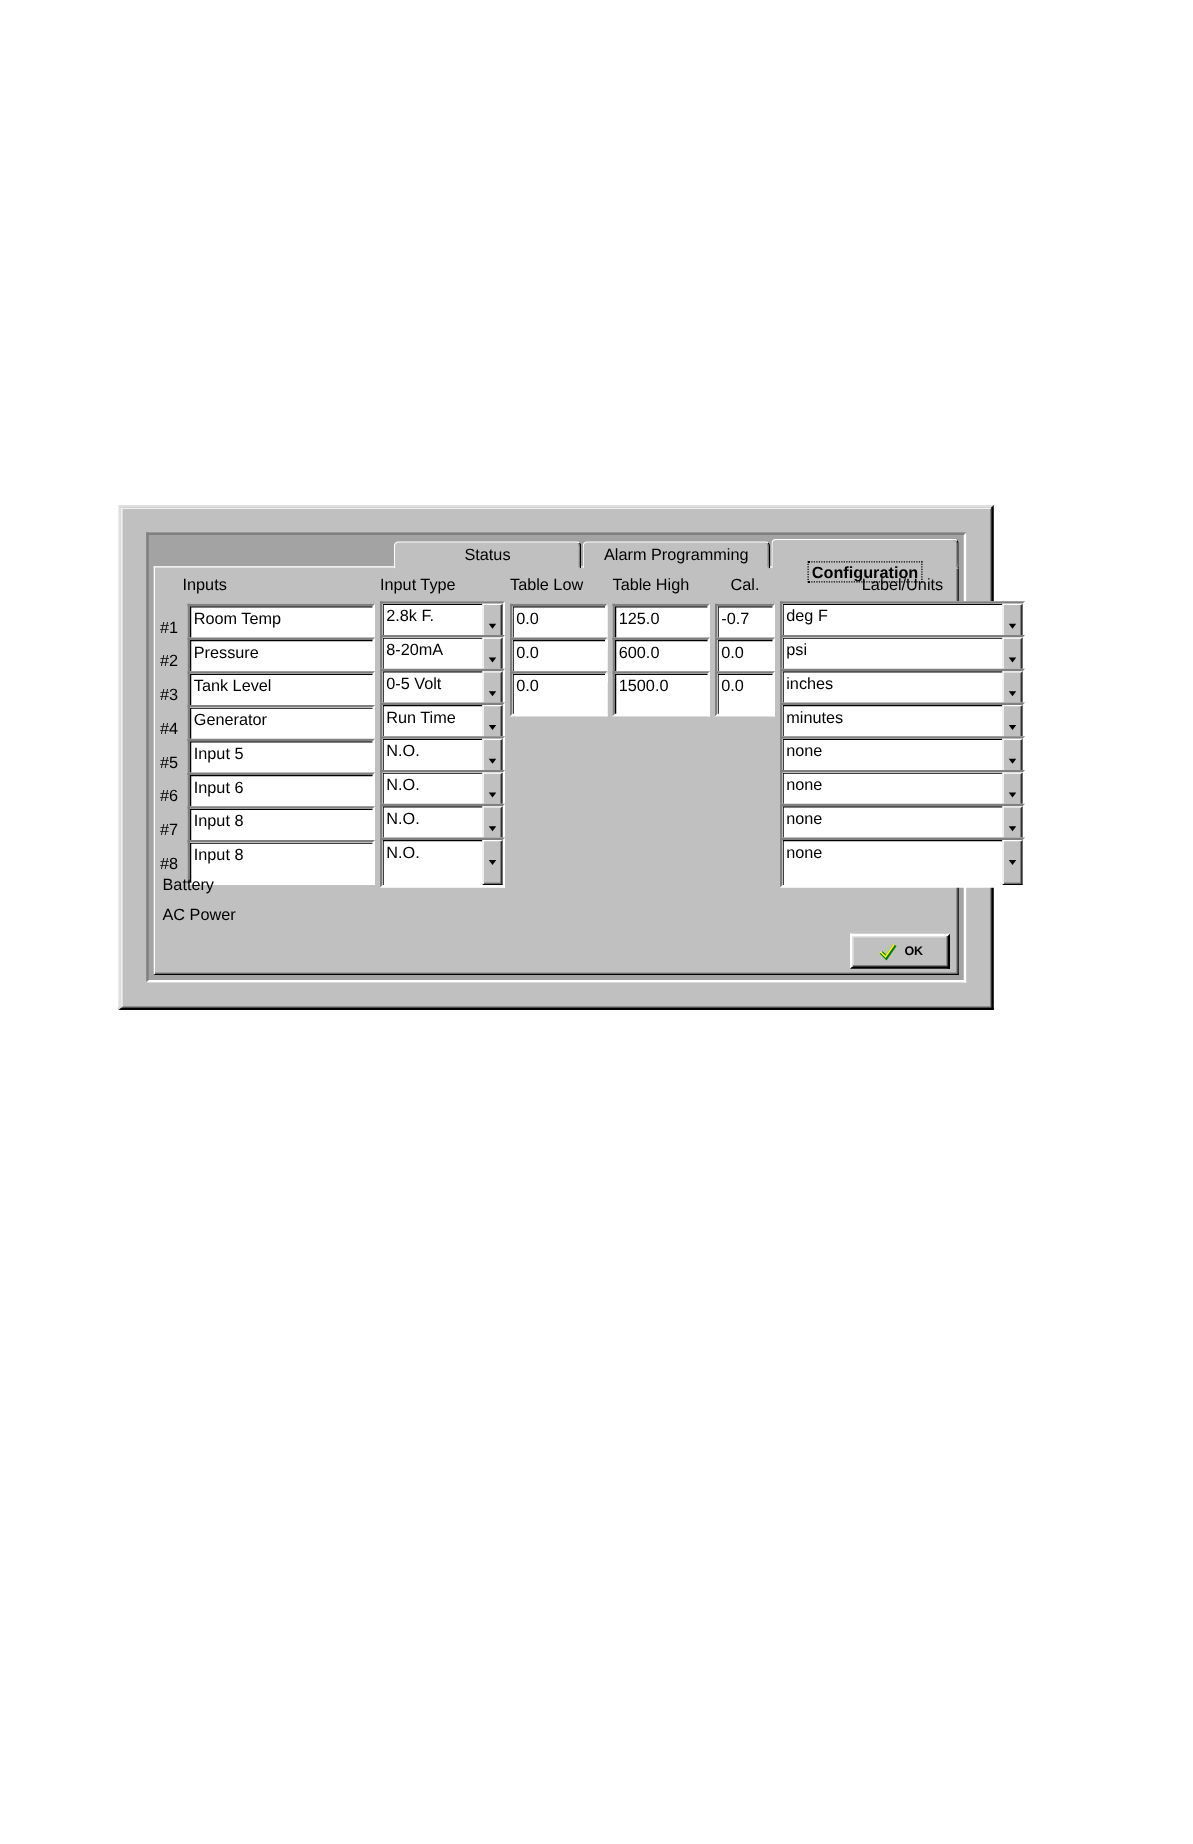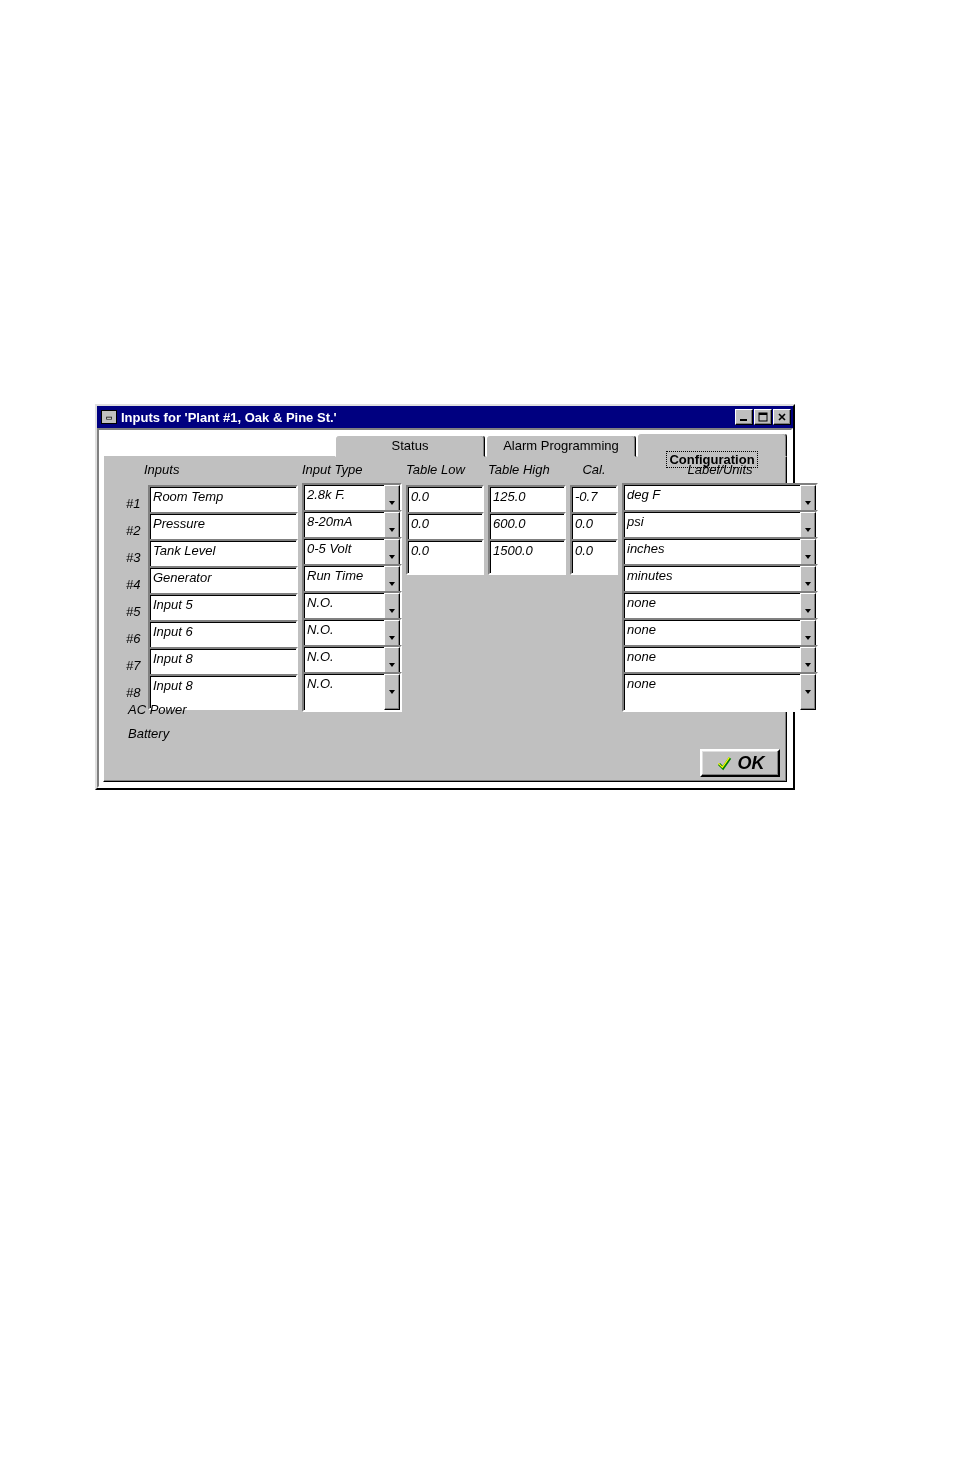--- a/index.html
+++ b/index.html
@@ -51,22 +51,22 @@
     box-shadow: inset -1px -1px 0 #808080;
     display: flex; align-items: center; justify-content: center;
     font-size: 10px; font-weight: bold; font-family: Arial;
     color: #000; margin-left: 1px;
     cursor: pointer;
   }
   .client {
     padding: 4px;
     border: 2px solid;
     border-color: #808080 #fff #fff #808080;
-    margin: 0;
-    background: #ffffff;
+    margin: 20px;
+    background: #a3a3a3;
   }
 
   .tabs {
     display: flex;
     justify-content: flex-end;
     height: 22px;
     position: relative;
   }
   .tab {
     height: 22px;
@@ -90,24 +90,23 @@
     padding-top:18px;
     border-bottom:1px solid #c0c0c0;
   }
   .tab.active .tab-label{
     border:1px dotted #000; padding:0 2px;
   }
   .panel {
     border: 1px solid;
     border-color: #fff #000 #000 #fff;
     box-shadow: inset -1px -1px 0 #808080;
-    padding: 4px 2px 2px 20px;
+    padding: 4px 2px 2px 2px;
     background: #c0c0c0;
     margin-top:-1px;
-    font-style:italic;
   }
 
   .headers {
     display: grid;
     grid-template-columns: 18px 150px 100px 78px 78px 48px 196px;
     gap: 4px;
     padding: 2px 2px 4px 2px;
     font-size: 13px;
   }
   .headers > div { text-align: left; }
@@ -165,55 +164,33 @@
 
   .footer {
     display:flex; justify-content:flex-end; padding:4px 4px 2px 4px;
   }
   .okbtn {
     width: 80px; height: 28px;
     background:#c0c0c0;
     border:2px solid; border-color:#fff #000 #000 #fff;
     box-shadow: inset -1px -1px 0 #808080, inset 1px 1px 0 #dfdfdf;
     display:flex; align-items:center; justify-content:center;
-    gap:6px; font-weight:bold; font-size:18px;
+    gap:6px; font-weight:bold; font-size:10px;
     cursor:pointer;
   }
   .check{
     width:16px;height:16px;position:relative;
   }
   .check svg{position:absolute;left:0;top:0;}
 </style>
 </head>
 <body>
 
 <div class="window">
 
-  <div class="titlebar">
-    <div class="titlebar-icon">▭</div>
-    <div class="titlebar-text">Inputs for 'Plant #1, Oak &amp; Pine St.'</div>
-    <div class="titlebar-buttons">
-      <div class="titlebtn">
-        <svg width="10" height="10">
-            <rect x="1" y="7" width="7" height="2" fill="#000"></rect>
-          </svg>
-      </div>
-      <div class="titlebtn">
-        <svg width="10" height="10">
-            <rect x="1" y="1" width="8" height="8" fill="none" stroke="#000" stroke-width="1"></rect>
-            <rect x="1" y="1" width="8" height="2" fill="#000"></rect>
-          </svg>
-      </div>
-      <div class="titlebtn">
-        <svg width="10" height="10">
-            <path d="M2 2 L8 8 M8 2 L2 8" stroke="#000" stroke-width="1.6"></path>
-          </svg>
-      </div>
-    </div>
-  </div>
 
   <div class="client">
 
     <div class="tabs">
       <div class="tab"><span class="tab-label">Status</span></div>
       <div class="tab"><span class="tab-label">Alarm Programming</span></div>
       <div class="tab active"><span class="tab-label">Configuration</span></div>
     </div>
 
     <div class="panel">
@@ -408,24 +385,24 @@
               <div class="drop">
                 <svg width="8" height="8">
                   <polygon points="1,2 7,2 4,6" fill="#000"></polygon>
                 </svg>
               </div>
             </div>
           </div>
         </div>
 
       <div class="row" style="grid-template-columns:1fr;height:24px;">
-        <div class="static">AC Power</div>
+        <div class="static">Battery</div>
       </div>
       <div class="row" style="grid-template-columns:1fr;height:24px;">
-        <div class="static">Battery</div>
+        <div class="static">AC Power</div>
       </div>
 
       <div class="footer">
         <div class="okbtn">
           <span class="check">
             <svg width="16" height="16">
               <polyline points="3,9 7,13 14,3" fill="none" stroke="#008000" stroke-width="3"></polyline>
               <polyline points="3,9 7,13 14,3" fill="none" stroke="#ffff00" stroke-width="1.2" transform="translate(-0.6,-0.6)"></polyline>
             </svg>
           </span>

